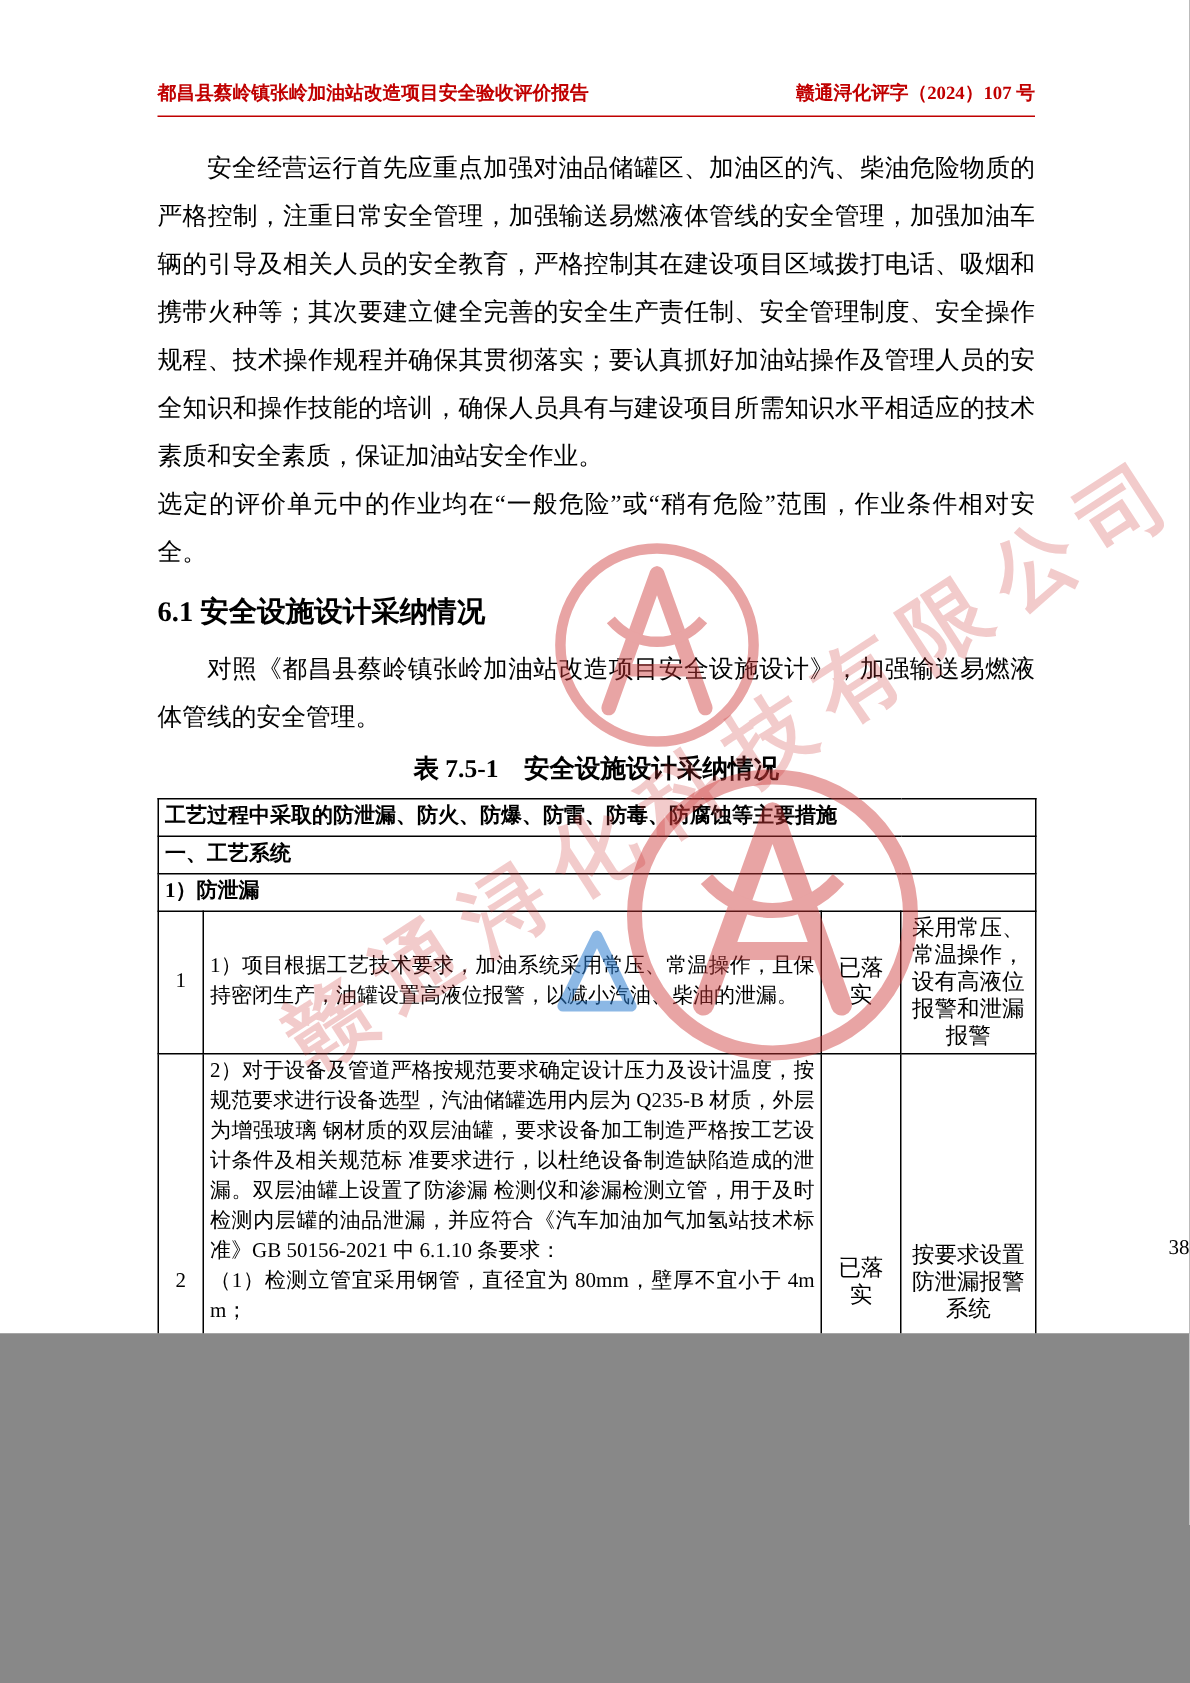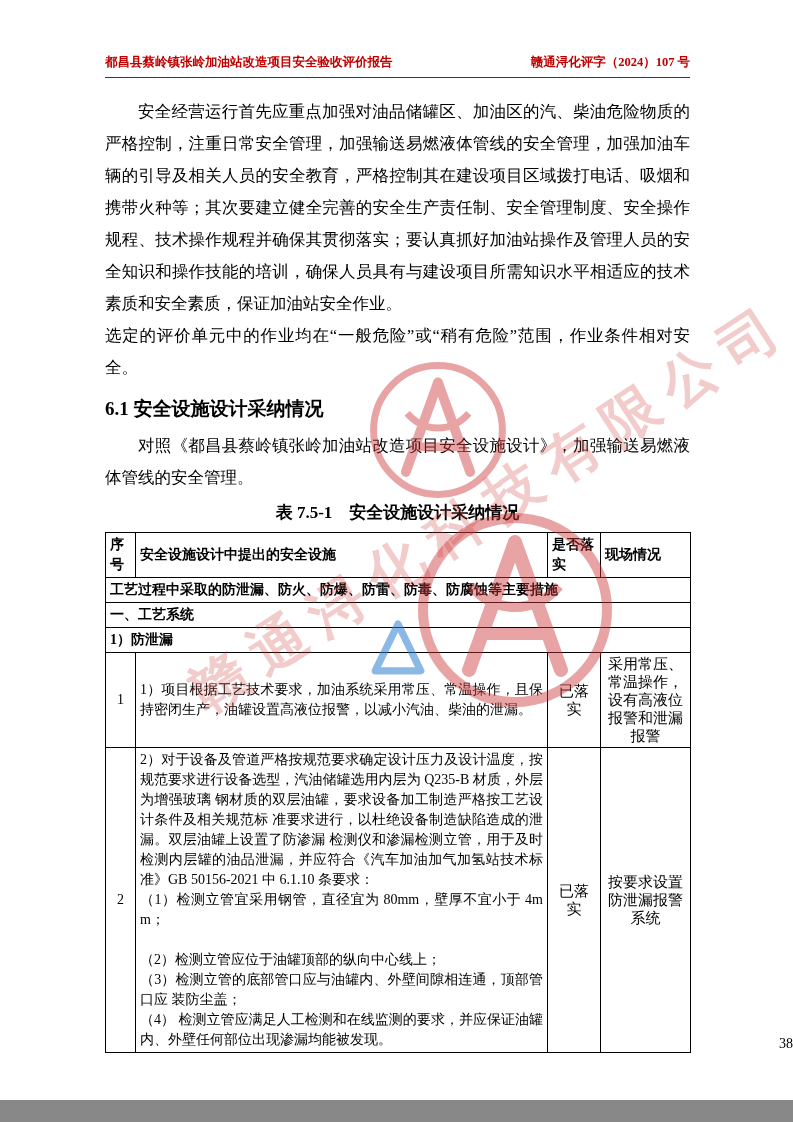--- a/index.html
+++ b/index.html
@@ -1,18 +1,18 @@
 <!DOCTYPE html>
 <html><head>
 <meta charset="utf-8">
 <style>
   html,body{margin:0;padding:0;background:#888;}
   .page{
     position:relative;
-    width:793px;height:1100px;
+    width:793px;height:889px;
     background:#ffffff;
     margin:0 auto;
     overflow:hidden;
     font-family:"Liberation Serif","DejaVu Serif",serif;
     color:#000;
   }
   
   .doc-header{
     position:absolute;left:105px;top:54px;width:585px;
     display:flex;justify-content:space-between;align-items:flex-end;
@@ -86,26 +86,20 @@
     <div class="table-title">表 7.5-1　安全设施设计采纳情况</div>
 
     <table class="adoption">
       <colgroup>
         <col style="width:30px">
         <col style="width:412px">
         <col style="width:53px">
         <col style="width:90px">
       </colgroup>
       <tbody>
-          <tr>
-        <th class="c">序号</th>
-        <th>安全设施设计中提出的安全设施</th>
-        <th class="c">是否落实</th>
-        <th class="c">现场情况</th>
-      </tr>
       <tr class="sect-row">
         <td colspan="4">工艺过程中采取的防泄漏、防火、防爆、防雷、防毒、防腐蚀等主要措施</td>
       </tr>
       <tr class="sect-row">
         <td colspan="4">一、工艺系统</td>
       </tr>
       <tr class="sect-row">
         <td colspan="4">1）防泄漏</td>
       </tr>
       <tr>

